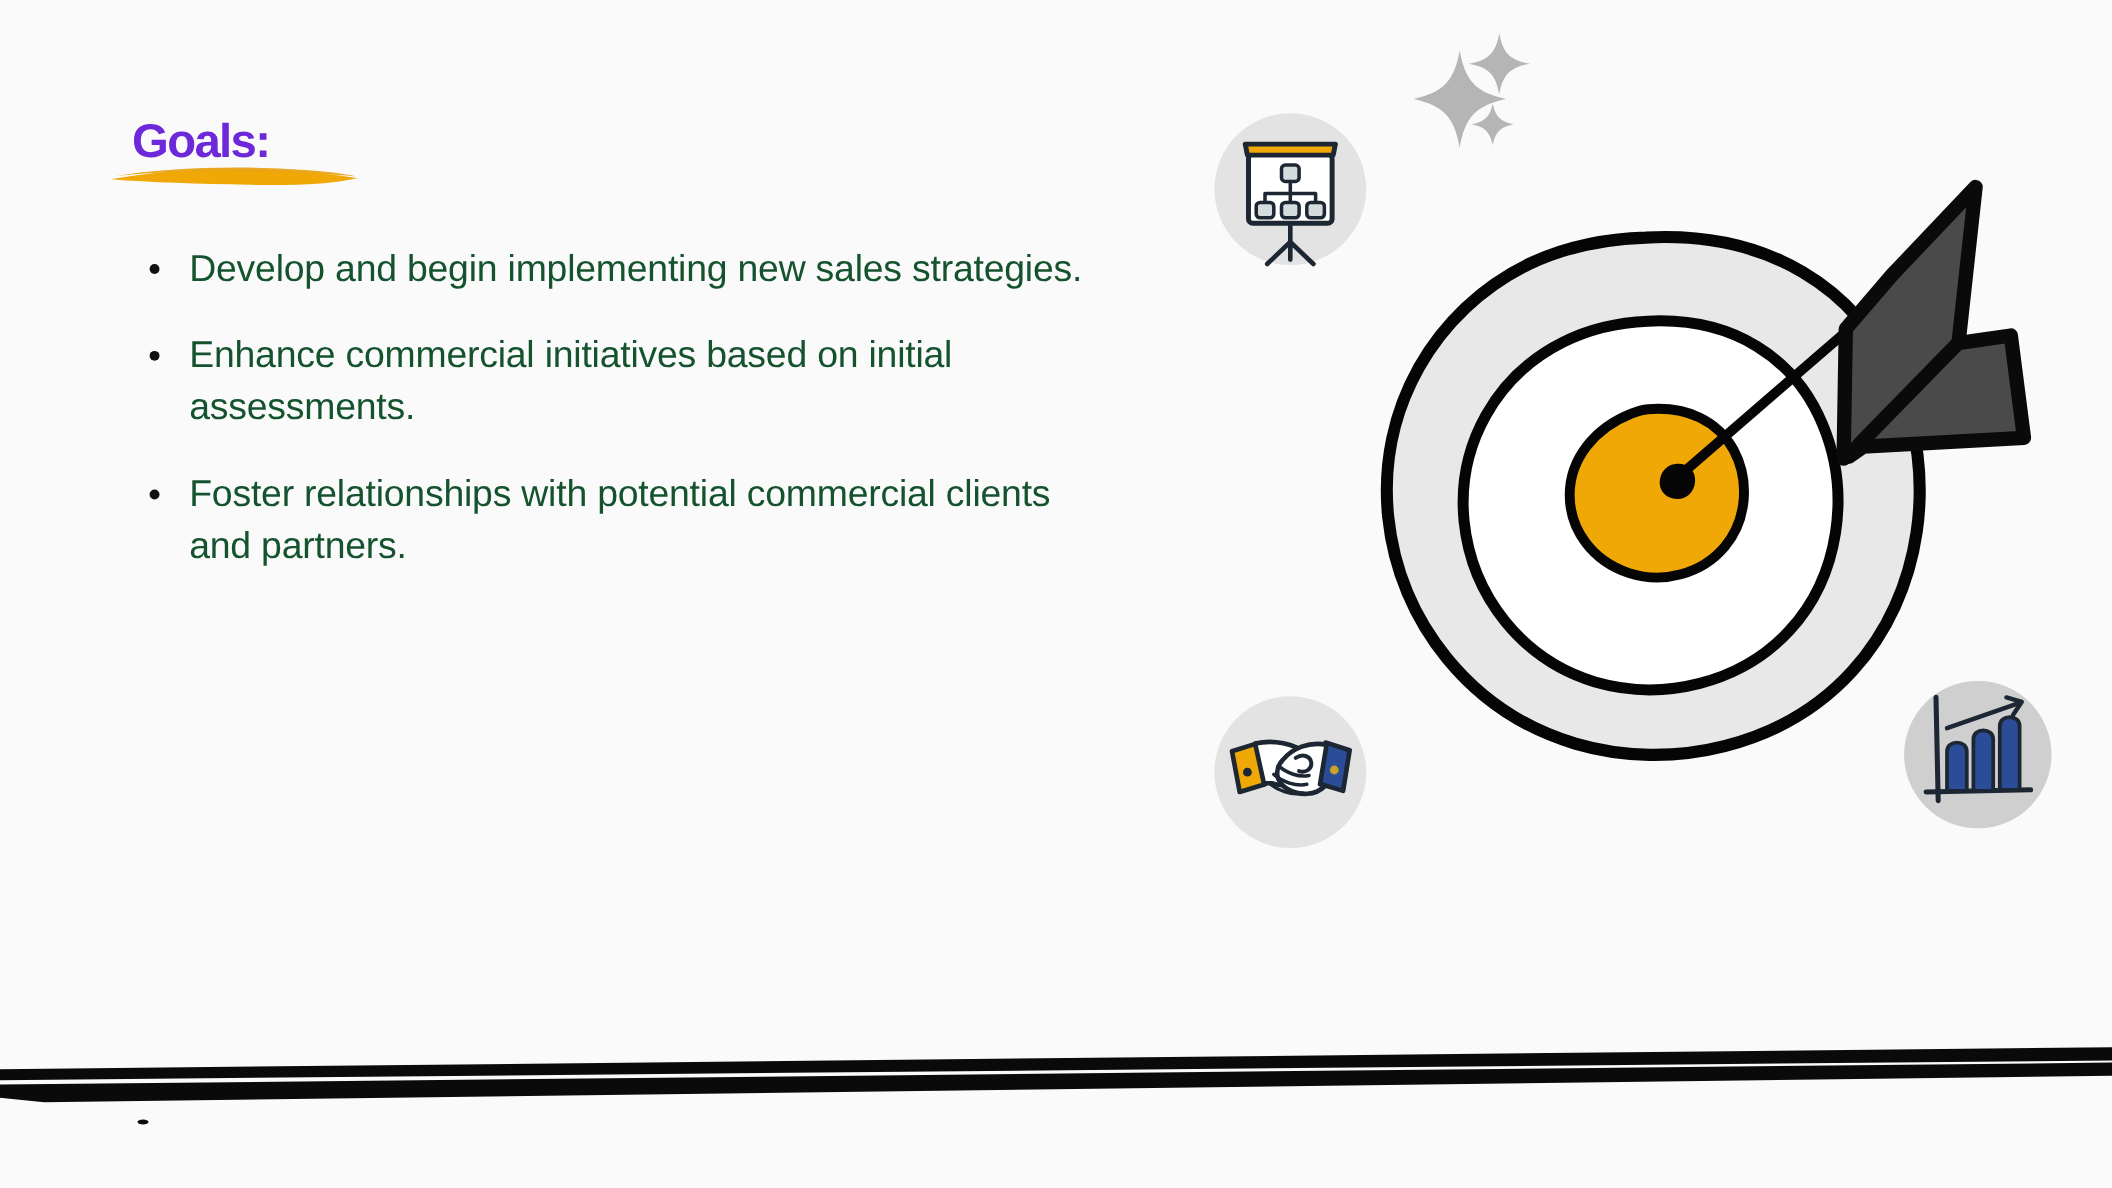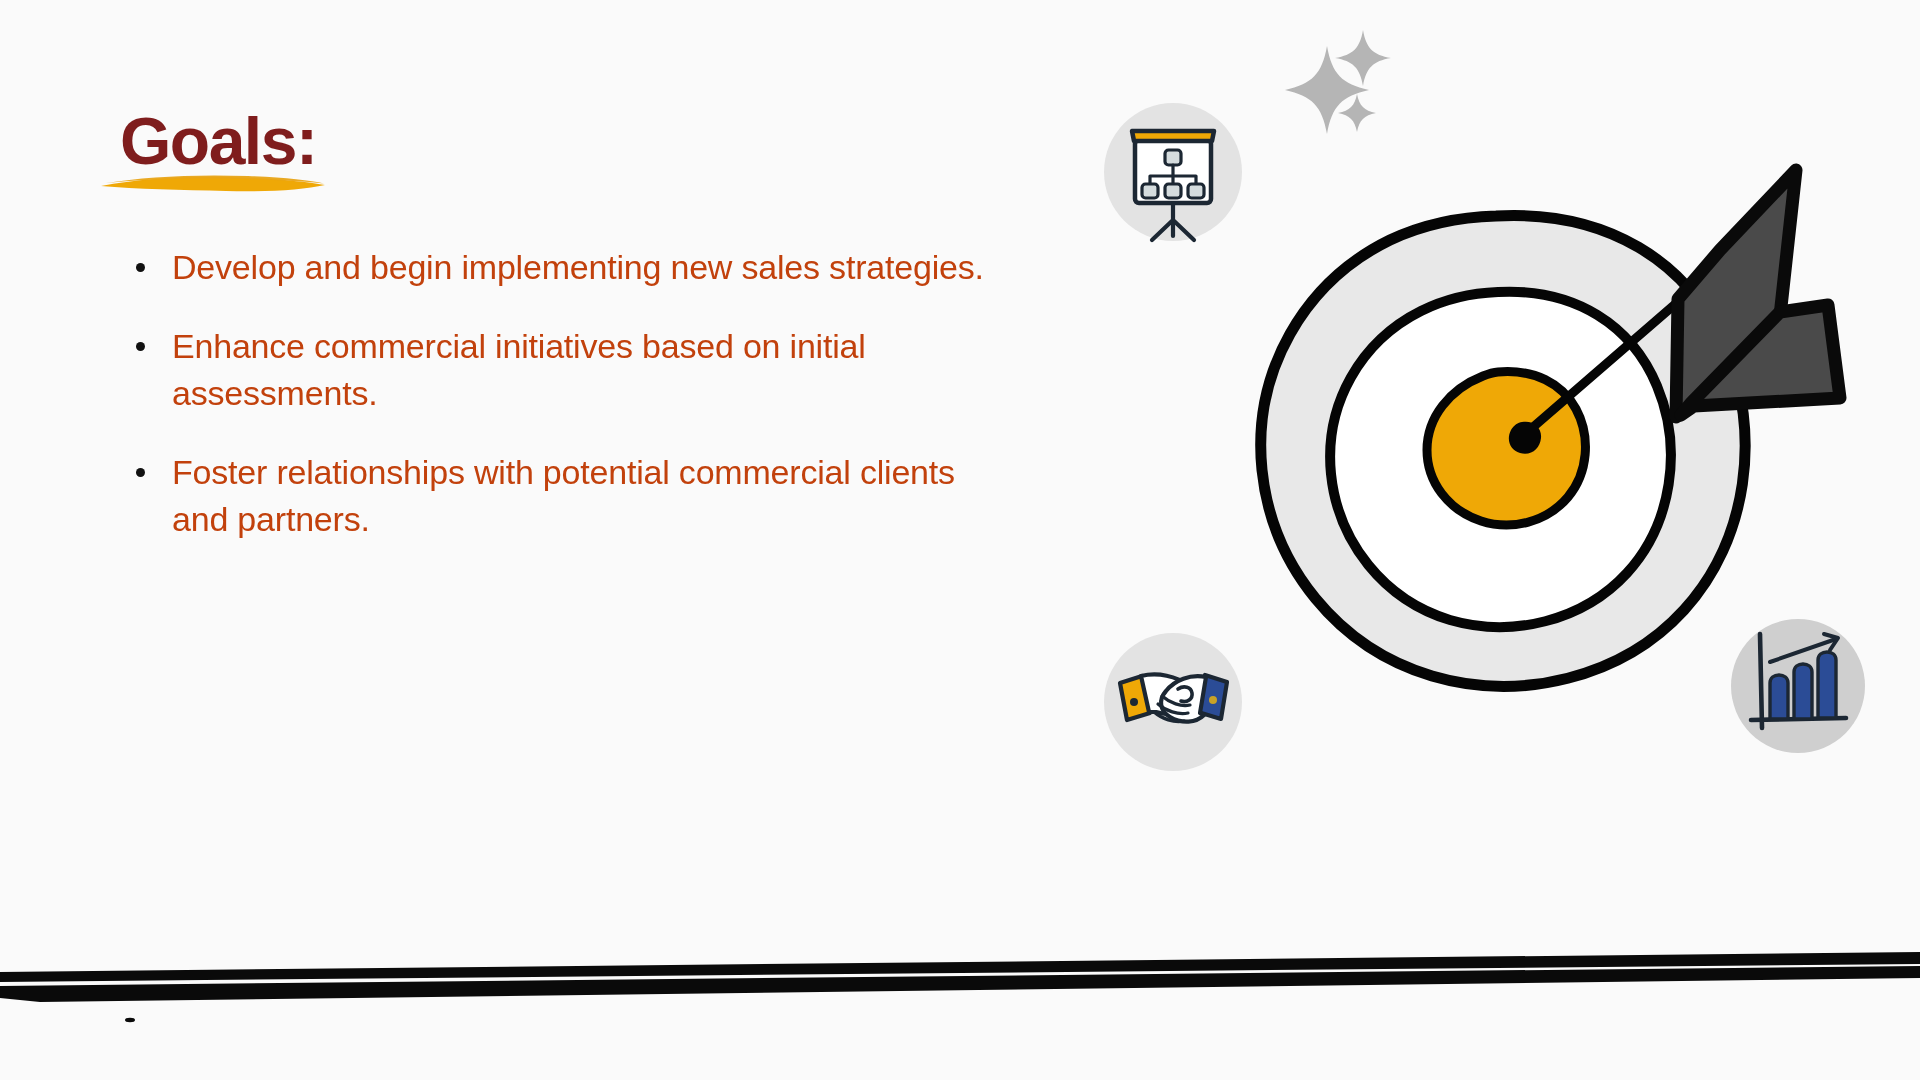--- a/index.html
+++ b/index.html
@@ -28,23 +28,23 @@
   }
 
   #title-wrap {
     position: relative;
     display: inline-block;
     padding-bottom: 6px;
   }
   #page-title {
     font-family: "Liberation Sans", sans-serif;
     font-weight: 700;
-    font-size: 66px;
+    font-size: 43px;
     letter-spacing: -1.5px;
-    color: #7f1d1d;
+    color: #6d28d9;
     line-height: 1;
     margin: 0;
     white-space: nowrap;
   }
   #title-underline {
     position: absolute;
     left: -22px;
     bottom: -16px;
     width: 230px;
     height: 26px;
@@ -57,21 +57,21 @@
     padding: 0;
     margin-top: 64px;
   }
   .bullet-item {
     position: relative;
     padding-left: 52px;
     margin-bottom: 32px;
     font-family: "Liberation Sans", sans-serif;
     font-size: 34px;
     line-height: 1.38;
-    color: #c2410c;
+    color: #14532d;
     letter-spacing: -0.2px;
     max-width: 860px;
   }
   .bullet-item:last-child { margin-bottom: 0; margin-top: 32px; }
   .bullet-dot {
     position: absolute;
     left: 16px;
     top: 19px;
     width: 9px;
     height: 9px;

